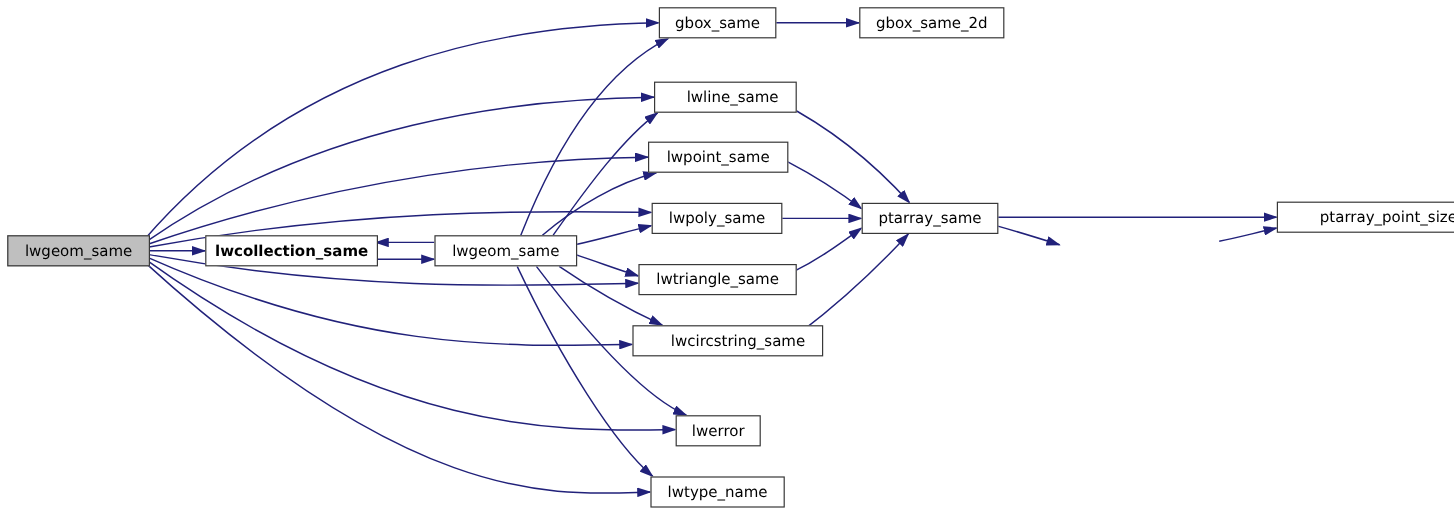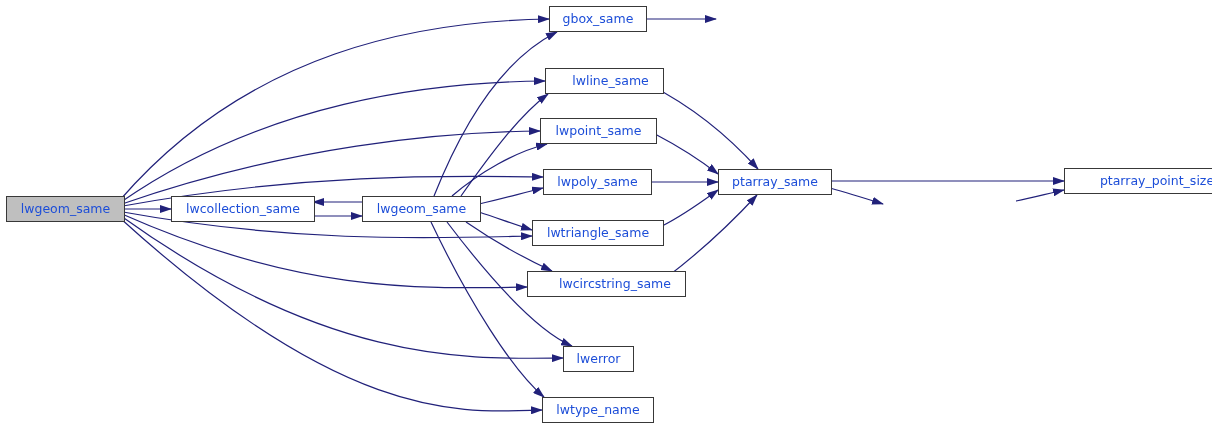--- a/index.html
+++ b/index.html
@@ -25,21 +25,21 @@
   .edges-svg path.edge {
     fill: none;
     stroke: #21217a;
     stroke-width: 1.2;
   }
   .node {
     position: absolute;
     height: 24px;
     border: 1px solid #383838;
     background: #ffffff;
-    color: #1d4ed8;
+    color: #000000;
     font-size: 12.5px;
     line-height: 24px;
     text-align: center;
     white-space: nowrap;
     box-sizing: content-box;
     cursor: pointer;
   }
   .node.highlighted {
     background: #bfbfbf;
   }
@@ -80,26 +80,27 @@
     <path class="edge" d="M650,182 L718,182" marker-end="url(#arrow)"></path>
     <path class="edge" d="M662,226 C684,215 700,203 718,190" marker-end="url(#arrow)"></path>
     <path class="edge" d="M667,277 C700,252 732,222 757,195" marker-end="url(#arrow)"></path>
     <path class="edge" d="M830,181 L1064,181" marker-end="url(#arrow)"></path>
     <path class="edge" d="M830,188 C848,193 864,198 883,204" marker-end="url(#arrow)"></path>
     <path class="edge" d="M1016,201 C1032,198 1046,194 1064,190" marker-end="url(#arrow)"></path>
   </svg>
 
   <div class="node highlighted" style="left:6px; top:196px; width:117px;">lwgeom_same</div>
 
-  <div class="node" style="left:171px; top:196px; width:142px;">lwcollection_same</div>
+  <div class="node" style="left:171px; top:196px; width:142px;font-weight:bold;">lwcollection_same</div>
 
   <div class="node" style="left:362px; top:196px; width:117px;">lwgeom_same</div>
 
   <div class="node" style="left:549px; top:6px; width:96px;">gbox_same</div>
 
+  <div class="node" style="left:716px; top:6px; width:119px;">gbox_same_2d</div>
 
   <div class="node" style="left:545px; top:68px; width:105px;padding-left:12px;">lwline_same</div>
 
   <div class="node" style="left:540px; top:118px; width:115px;">lwpoint_same</div>
 
   <div class="node" style="left:543px; top:169px; width:107px;">lwpoly_same</div>
 
   <div class="node" style="left:532px; top:220px; width:130px;">lwtriangle_same</div>
 
   <div class="node" style="left:527px; top:271px; width:140px;padding-left:17px;">lwcircstring_same</div>

